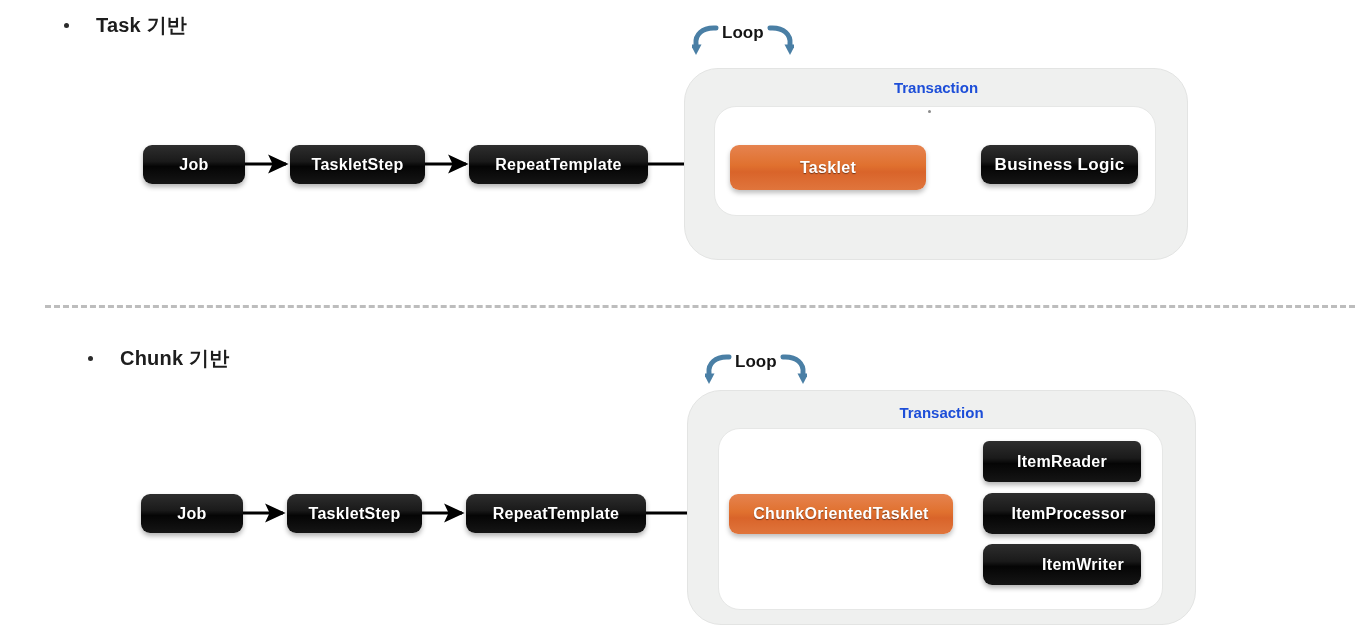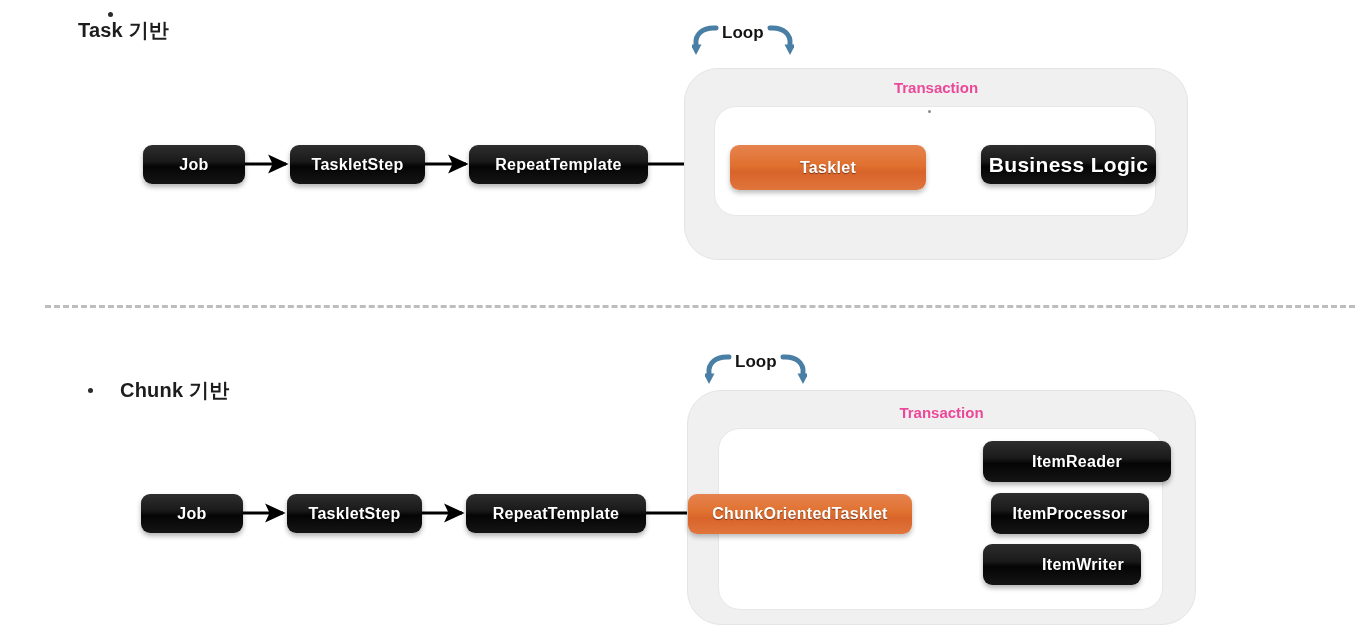--- a/index.html
+++ b/index.html
@@ -78,21 +78,21 @@
     position: absolute;
     box-sizing: border-box;
     background: #ffffff;
     border: 1px solid #e6e7e6;
     border-radius: 22px;
   }
   .tx-label {
     position: absolute;
     font-size: 15px;
     font-weight: bold;
-    color: #ec4899;
+    color: #1d4ed8;
     white-space: nowrap;
   }
   .speck {
     position: absolute;
     width: 3px;
     height: 3px;
     background: #8b8b8b;
     border-radius: 50%;
   }
 
@@ -160,21 +160,21 @@
     <line x1="954" y1="513" x2="981" y2="466" stroke="#000" stroke-width="4.2" marker-end="url(#ahb)"></line>
   </g>
   <g>
     <line x1="954" y1="513" x2="981" y2="513" stroke="#000" stroke-width="3.2" marker-end="url(#ahb)"></line>
   </g>
   <g>
     <line x1="954" y1="513" x2="981" y2="560" stroke="#000" stroke-width="4.2" marker-end="url(#ahb)"></line>
   </g>
 </svg>
 
-<div class="bullet-row" style="left:78px; top:12px;flex-direction:column;">
+<div class="bullet-row" style="left:64px; top:12px;">
   <span class="bullet-dot"></span>
   <span class="bullet-text">Task 기반</span>
 </div>
 
 <div class="loop-badge" style="left:692px; top:23px;">
   <svg class="loop-svg" width="30" height="36" viewBox="0 0 30 36" xmlns="http://www.w3.org/2000/svg">
     <path d="M24 5 C10 4, 3 12, 4 21 L4 25" stroke="#4a7fa5" stroke-width="5" fill="none" stroke-linecap="round"></path>
     <path d="M4 32 L-1.5 21.5 L9.5 21.5 Z" fill="#4a7fa5"></path>
   </svg>
   <span class="loop-text">Loop</span>
@@ -186,25 +186,25 @@
 
 <div class="tx-outer" style="left:684px; top:68px; width:504px; height:192px;"></div>
 <div class="tx-label" style="left:684px; top:79px; width:504px; text-align:center;">Transaction</div>
 <div class="tx-inner" style="left:714px; top:106px; width:442px; height:110px;"></div>
 <div class="speck" style="left:928px; top:110px;"></div>
 
 <div class="node dark" style="left:143px; top:145px; width:102px; height:39px; font-size:16px;">Job</div>
 <div class="node dark" style="left:290px; top:145px; width:135px; height:39px; font-size:16px;">TaskletStep</div>
 <div class="node dark" style="left:469px; top:145px; width:179px; height:39px; font-size:16px;">RepeatTemplate</div>
 <div class="node orange" style="left:730px; top:145px; width:196px; height:45px; font-size:16px;">Tasklet</div>
-<div class="node dark" style="left:981px; top:145px; width:175px; height:39px; font-size:21px;">Business Logic</div>
+<div class="node dark" style="left:981px; top:145px; width:157px; height:39px; font-size:17px;">Business Logic</div>
 
 <div class="divider" style="left:45px; top:305px; width:1310px;"></div>
 
-<div class="bullet-row" style="left:88px; top:345px;margin-top:32px;">
+<div class="bullet-row" style="left:88px; top:345px;">
   <span class="bullet-dot"></span>
   <span class="bullet-text">Chunk 기반</span>
 </div>
 
 <div class="loop-badge" style="left:705px; top:352px;">
   <svg class="loop-svg" width="30" height="36" viewBox="0 0 30 36" xmlns="http://www.w3.org/2000/svg">
     <path d="M24 5 C10 4, 3 12, 4 21 L4 25" stroke="#4a7fa5" stroke-width="5" fill="none" stroke-linecap="round"></path>
     <path d="M4 32 L-1.5 21.5 L9.5 21.5 Z" fill="#4a7fa5"></path>
   </svg>
   <span class="loop-text">Loop</span>
@@ -214,16 +214,16 @@
   </svg>
 </div>
 
 <div class="tx-outer" style="left:687px; top:390px; width:509px; height:235px;"></div>
 <div class="tx-label" style="left:687px; top:404px; width:509px; text-align:center;">Transaction</div>
 <div class="tx-inner" style="left:718px; top:428px; width:445px; height:182px;"></div>
 
 <div class="node dark" style="left:141px; top:494px; width:102px; height:39px; font-size:16px;">Job</div>
 <div class="node dark" style="left:287px; top:494px; width:135px; height:39px; font-size:16px;">TaskletStep</div>
 <div class="node dark" style="left:466px; top:494px; width:180px; height:39px; font-size:16px;">RepeatTemplate</div>
-<div class="node orange" style="left:688px; top:494px; width:224px; height:40px; font-size:16px;">ChunkOrientedTasklet</div>
-<div class="node dark" style="left:983px; top:441px; width:188px; height:41px; font-size:16px;">ItemReader</div>
-<div class="node dark" style="left:983px; top:493px; width:158px; height:41px; font-size:16px;margin-left:8px;">ItemProcessor</div>
+<div class="node orange" style="left:729px; top:494px; width:224px; height:40px; font-size:16px;">ChunkOrientedTasklet</div>
+<div class="node dark" style="left:983px; top:441px; width:158px; height:41px; font-size:16px;border-radius:6px;">ItemReader</div>
+<div class="node dark" style="left:983px; top:493px; width:172px; height:41px; font-size:16px;">ItemProcessor</div>
 <div class="node dark" style="left:983px; top:544px; width:158px; height:41px; font-size:16px;padding-left:42px;">ItemWriter</div>
 
 </body></html>

